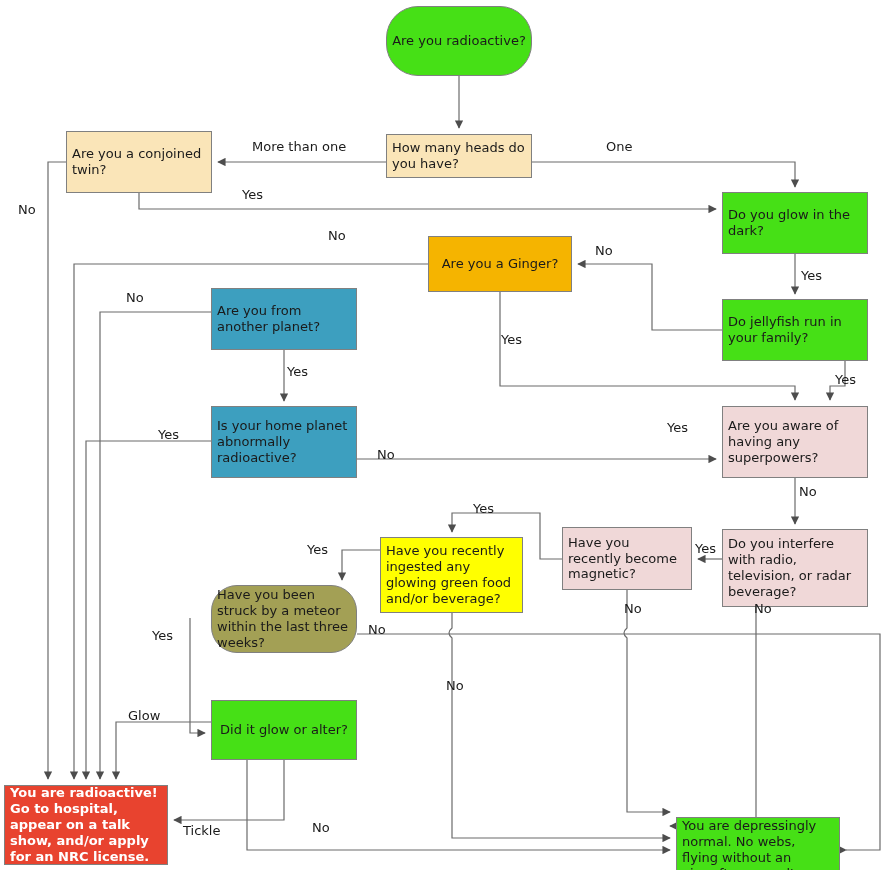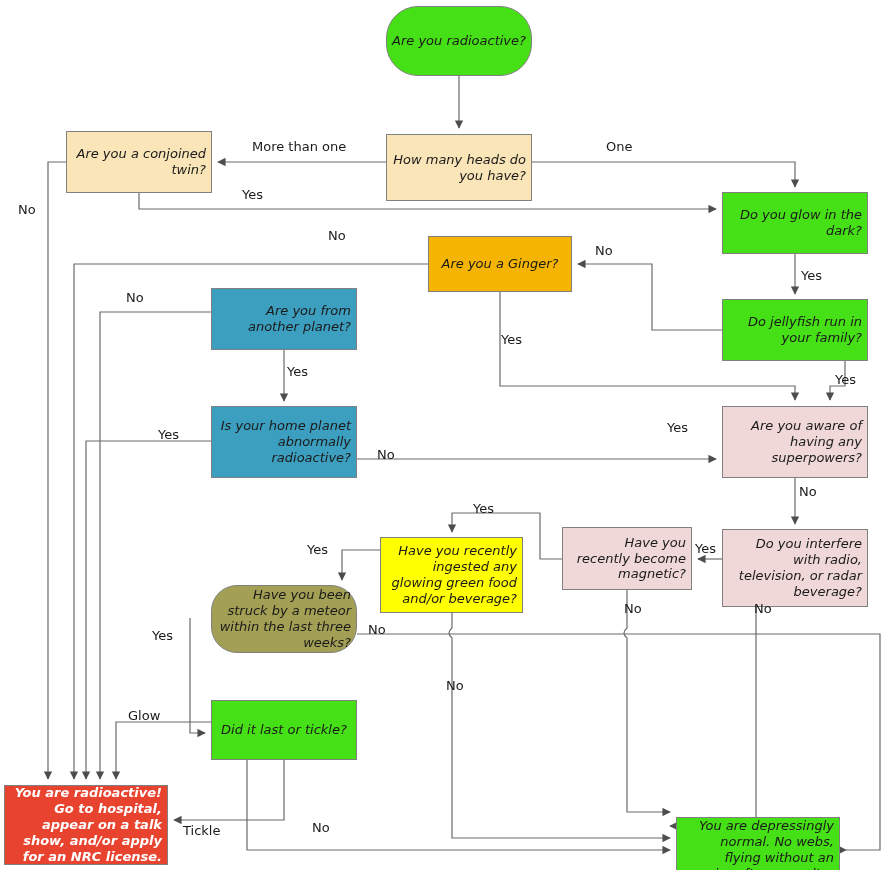--- a/index.html
+++ b/index.html
@@ -24,27 +24,26 @@
     width: 885px;
     height: 870px;
   }
   .node {
     position: absolute;
     box-sizing: border-box;
     border: 1px solid #808080;
     display: flex;
     align-items: center;
     justify-content: center;
-    text-align: right;
+    text-align: left;
     color: #1a1a1a;
     font-size: 13px;
     line-height: 1.22;
     font-family: "DejaVu Sans", sans-serif;
     padding: 2px 5px;
-    font-style: italic;
   }
   .node.terminal {
     border-radius: 32px;
   }
   .node.result-bad {
     color: #ffffff;
     font-weight: bold;
   }
   .edge-label {
     position: absolute;
@@ -119,21 +118,21 @@
       <path d="M284,760 L284,820 L174,820" marker-end="url(#arrow)"></path>
 
       <path d="M247,760 L247,850 L670,850" marker-end="url(#arrow)"></path>
     </g>
   </svg>
 
   <div class="node terminal" style="left:386px; top:6px; width:146px; height:70px; background:#46e016;">
     <span>Are you radioactive?</span>
   </div>
 
-  <div class="node" style="left:386px; top:134px; width:146px; height:67px; background:#fae5b8;">
+  <div class="node" style="left:386px; top:134px; width:146px; height:44px; background:#fae5b8;">
     <span>How many heads do you have?</span>
   </div>
 
   <div class="node" style="left:66px; top:131px; width:146px; height:62px; background:#fae5b8;">
     <span>Are you a conjoined twin?</span>
   </div>
 
   <div class="node" style="left:722px; top:192px; width:146px; height:62px; background:#46e016;">
     <span>Do you glow in the dark?</span>
   </div>
@@ -168,21 +167,21 @@
 
   <div class="node" style="left:380px; top:537px; width:143px; height:76px; background:#ffff00;">
     <span>Have you recently ingested any glowing green food and/or beverage?</span>
   </div>
 
   <div class="node" style="left:211px; top:585px; width:146px; height:68px; background:#a3a055;border-radius:26px;">
     <span>Have you been struck by a meteor within the last three weeks?</span>
   </div>
 
   <div class="node" style="left:211px; top:700px; width:146px; height:60px; background:#46e016;">
-    <span>Did it last or tickle?</span>
+    <span>Did it glow or alter?</span>
   </div>
 
   <div class="node result-bad" style="left:4px; top:785px; width:164px; height:80px; background:#e8432f;">
     <span>You are radioactive! Go to hospital, appear on a talk show, and/or apply for an NRC license.</span>
   </div>
 
   <div class="node" style="left:676px; top:782px; width:164px; height:82px; background:#46e016;margin-top:35px;">
     <span>You are depressingly normal. No webs, flying without an aircraft, green alter egos, etc. Sorry.</span>
   </div>
 

